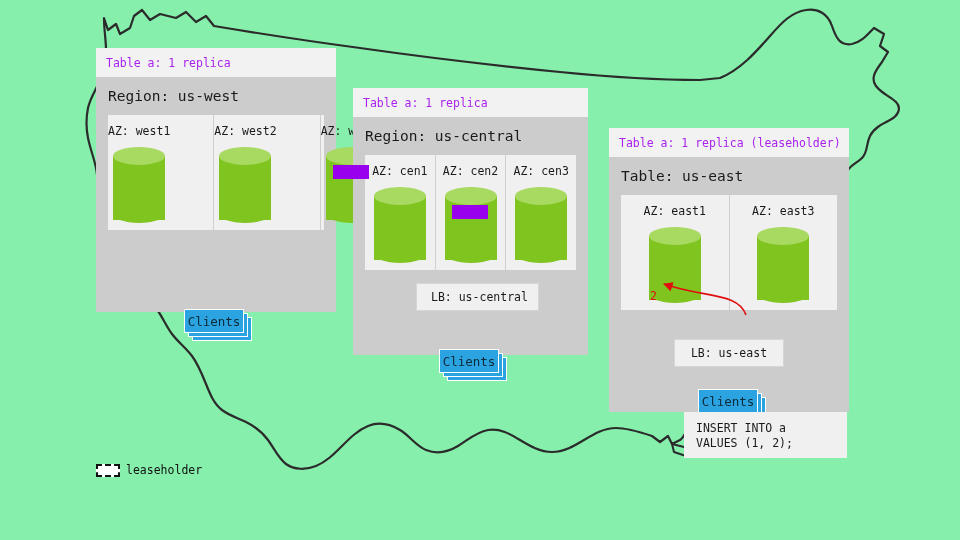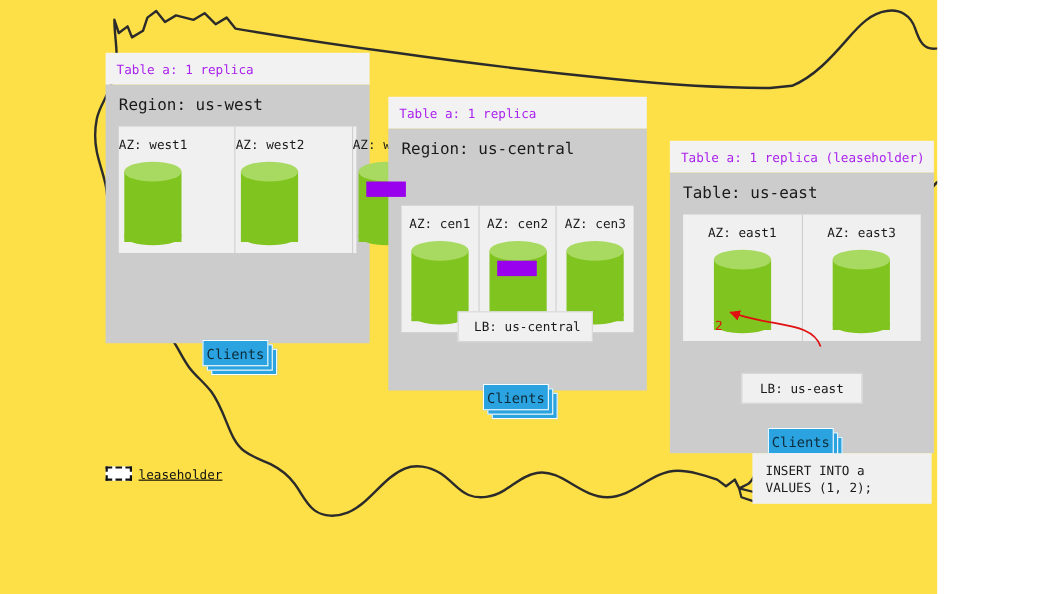--- a/index.html
+++ b/index.html
@@ -2,23 +2,23 @@
 <html><head>
 <meta charset="utf-8">
 <style>
   html, body {
     margin: 0;
     padding: 0;
     background: #ffffff;
   }
   #stage {
     position: relative;
-    width: 852px;
+    width: 960px;
     height: 540px;
-    background: #fde047;
+    background: #86efac;
     overflow: hidden;
     font-family: "DejaVu Sans Mono", "Liberation Mono", monospace;
   }
 
   
   #usmap {
     position: absolute;
     left: 0; top: 0;
     width: 960px; height: 540px;
     pointer-events: none;
@@ -165,26 +165,25 @@
     position: absolute;
     color: #e01010;
     font-size: 11.5px;
     z-index: 21;
   }
 
   
   #legend {
     position: absolute;
     left: 96px;
-    top: 424px;
+    top: 463px;
     display: flex;
-    align-items: flex-start;
+    align-items: center;
     gap: 6px;
     z-index: 10;
-    text-decoration: underline;
   }
   #legend .swatch {
     width: 24px;
     height: 13px;
     background: #ffffff;
     border: 2px dashed #111111;
     box-sizing: border-box;
   }
   #legend .legend-text {
     font-size: 11.5px;
@@ -277,21 +276,21 @@
         <div class="sheet s1" style="width:60px;height:24px;"></div>
         <div class="clients-label" style="width:60px;height:24px;">Clients</div>
       </div>
     </div>
   </div>
 
   <div class="region-panel" style="left:353px; top:88px; width:235px;">
     <div class="panel-header">Table a: 1 replica</div>
     <div class="panel-body" style="height:238px; position:relative;">
       <div class="region-title">Region: us-central</div>
-      <div class="az-container" style="height:115px;margin-top:32px;">
+      <div class="az-container" style="height:115px;">
         <div class="az-cell">
           <div class="az-label">AZ: cen1</div>
           <div class="cyl-wrap">
             <div class="cylinder" style="width:52px;height:76px;">
               <div class="cyl-bottom-cap" style="width:52px;height:18px;top:58px;"></div>
               <div class="cyl-body" style="width:52px;height:64px;top:9px;"></div>
               <div class="cyl-top" style="width:52px;height:18px;"></div>
             </div>
           </div>
         </div>

